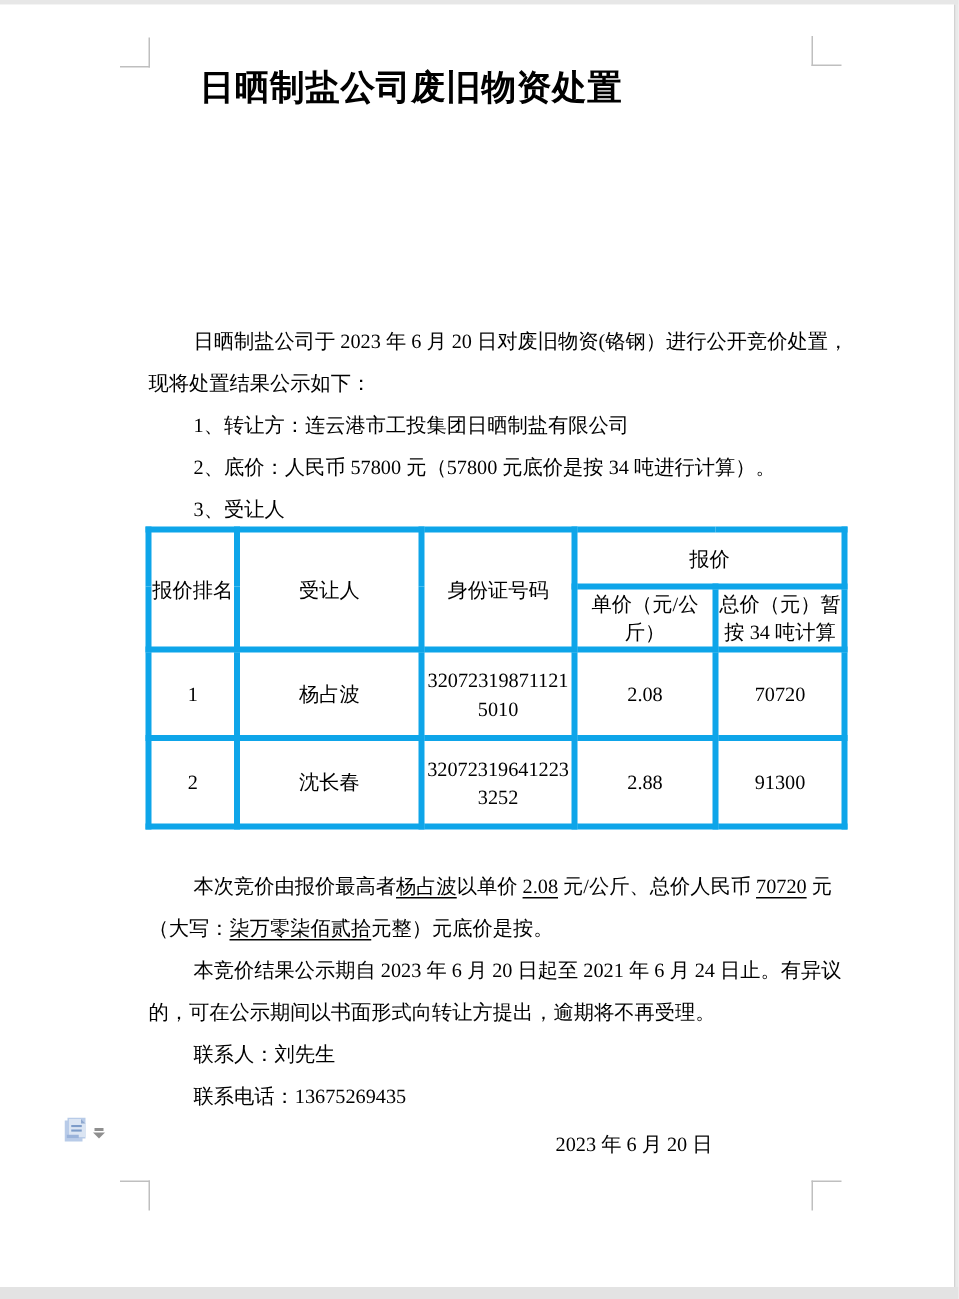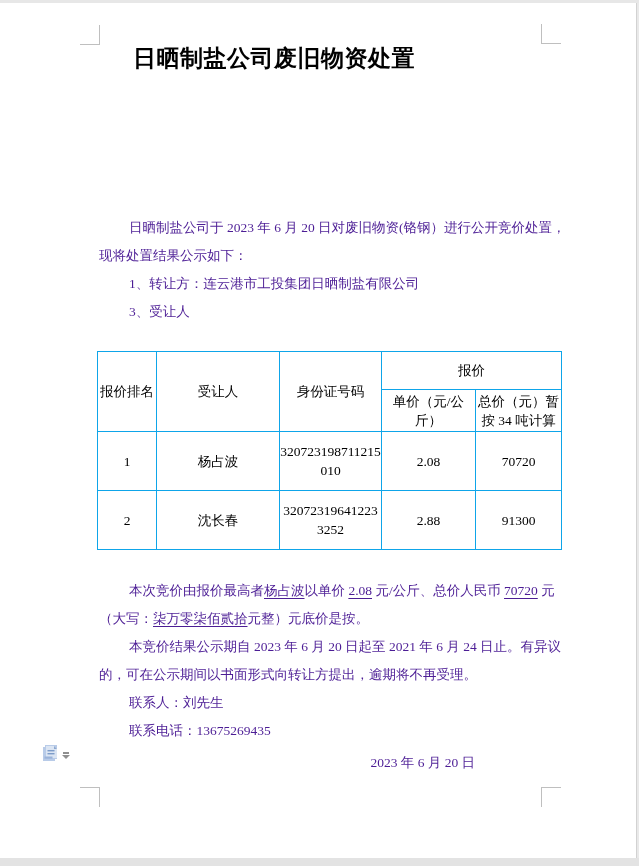--- a/index.html
+++ b/index.html
@@ -10,31 +10,31 @@
   
   .crop{position:absolute;width:19px;height:19px;}
   .crop.tl{left:80px;top:22px;border-right:1px solid #bfbfbf;border-bottom:1px solid #bfbfbf;}
   .crop.tr{left:541px;top:21px;border-left:1px solid #bfbfbf;border-bottom:1px solid #bfbfbf;}
   .crop.bl{left:80px;top:784px;border-right:1px solid #bfbfbf;border-top:1px solid #bfbfbf;}
   .crop.br{left:541px;top:784px;border-left:1px solid #bfbfbf;border-top:1px solid #bfbfbf;}
   .title{position:absolute;top:42px;left:0;width:548px;text-align:center;
     font-size:23px;font-weight:bold;line-height:28px;letter-spacing:0.5px;color:#000;}
   .subtitle{position:absolute;top:122px;left:0;width:636px;text-align:center;
     font-size:23px;font-weight:bold;line-height:28px;letter-spacing:0.5px;color:#000;}
-  .bodyblock{position:absolute;left:99px;width:460px;font-size:13.5px;line-height:28px;color:#4c1d95;}
+  .bodyblock{position:absolute;left:99px;width:460px;font-size:13.5px;line-height:28px;color:#000000;}
   .bodyblock .ln{height:28px;white-space:nowrap;}
   .ind{padding-left:30px;}
   .intro{top:211px;}
   .closing{top:574px;}
   .u{text-decoration:underline;text-underline-offset:3px;}
   .dateline{text-align:right;padding-right:84px;margin-top:4px;height:28px;white-space:nowrap;}
   
   table.bid{position:absolute;left:97px;top:348px;border-collapse:collapse;table-layout:fixed;
     font-size:13.5px;color:#000;}
-  table.bid td,table.bid th{border:1px solid #0ea5e9;text-align:center;vertical-align:middle;
+  table.bid td,table.bid th{border:4px solid #0ea5e9;text-align:center;vertical-align:middle;
     font-weight:normal;padding:0;line-height:19px;}
   col.c1{width:59px;} col.c2{width:123px;} col.c3{width:102px;} col.c4{width:94px;} col.c5{width:86px;}
   tr.hrow1{height:38px;} tr.hrow2{height:42px;} tr.drow{height:59px;}
   th.pad6{padding:0 6px;}
   td.idcell{word-break:break-all;padding:0 2px;}
   
   .paste-btn{position:absolute;left:43px;top:742px;width:30px;height:18px;cursor:pointer;}
   .paste-btn svg{position:absolute;left:0;top:0;}
   .paste-arrow{position:absolute;left:19px;top:7px;width:8px;height:7px;}
   .paste-arrow .bar{position:absolute;left:1px;top:0;width:6px;height:2px;background:#8f8f8f;}
@@ -54,20 +54,21 @@
     <div class="crop tr"></div>
     <div class="crop bl"></div>
     <div class="crop br"></div>
 
     <div class="title">日晒制盐公司废旧物资处置</div>
 
     <div class="bodyblock intro">
       <div class="ln ind">日晒制盐公司于 2023 年 6 月 20 日对废旧物资(铬钢）进行公开竞价处置，</div>
       <div class="ln">现将处置结果公示如下：</div>
       <div class="ln ind">1、转让方：连云港市工投集团日晒制盐有限公司</div>
+      <div class="ln ind">2、底价：人民币 57800 元（57800 元底价是按 34 吨进行计算）。</div>
       <div class="ln ind">3、受让人</div>
     </div>
 
     <table class="bid">
       <colgroup>
           <col class="c1">
           <col class="c2">
           <col class="c3">
           <col class="c4">
           <col class="c5">

